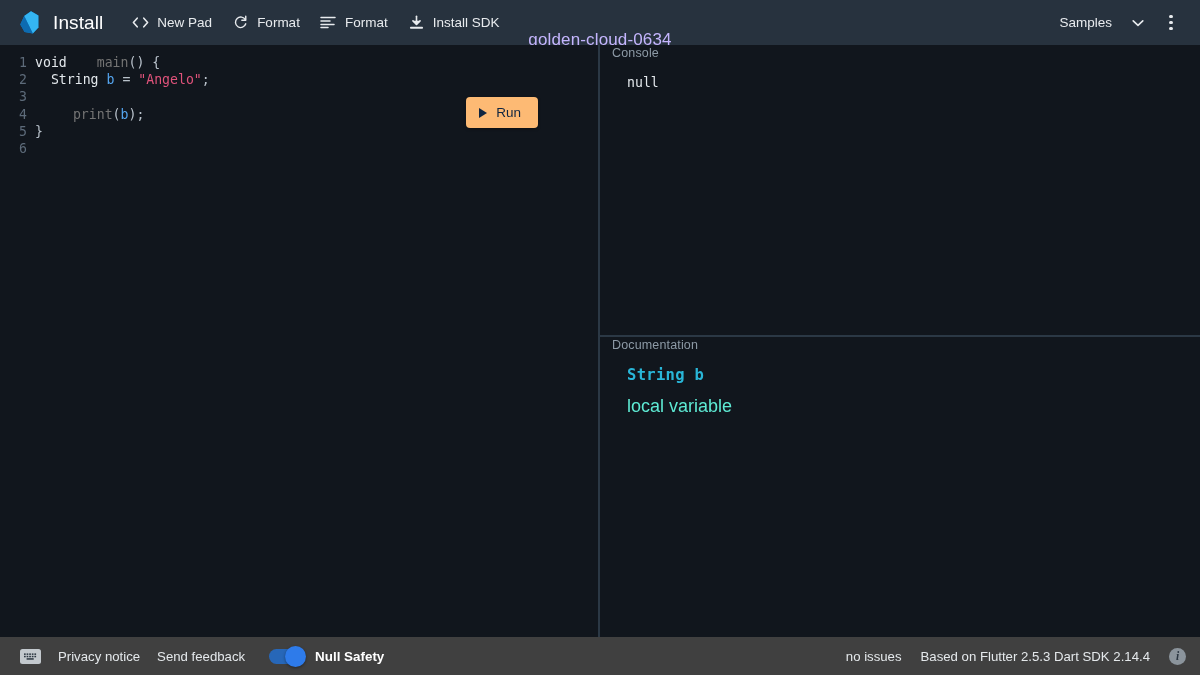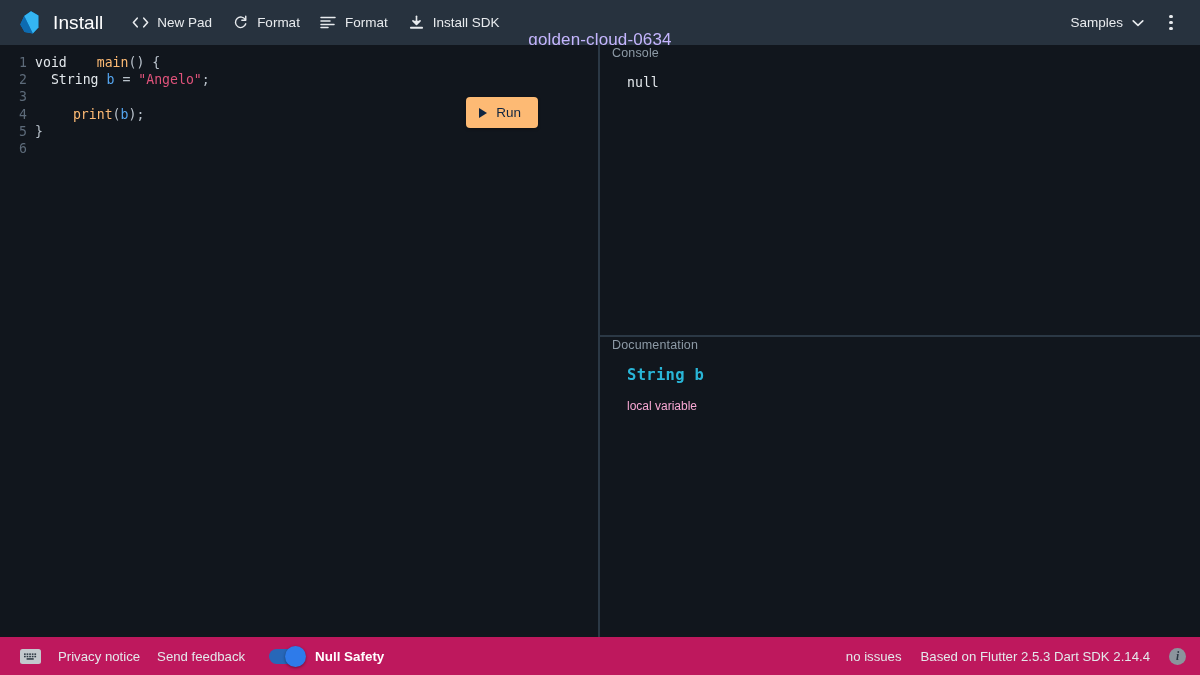--- a/index.html
+++ b/index.html
@@ -35,21 +35,21 @@
   .tbicon svg { display:block; }
 
   .doc-title {
     position:absolute; left:0; right:0; top:8px; height:63px;
     display:flex; align-items:center; justify-content:center;
     pointer-events:none;
     color:#c4b5fd; font-size:17px; letter-spacing:.15px;
   }
   .hdr-right { margin-left:auto; display:flex; align-items:center; gap:4px; position:relative; z-index:2; }
   .samples {
-    display:flex; align-items:flex-start; gap:9px;
+    display:flex; align-items:flex-start; gap:20px;
     padding:6px 8px; border-radius:3px; cursor:pointer;
     color:#e8ebee; font-size:13.5px;
   }
   .more-btn {
     width:30px; height:30px; display:flex; align-items:center; justify-content:center;
     border-radius:50%; cursor:pointer;
   }
   .dot { width:3.2px; height:3.2px; border-radius:50%; background:#e8ebee; display:block; }
   .dots { display:flex; flex-direction:column; gap:3px; align-items:center; }
 
@@ -69,21 +69,21 @@
     display:flex;
   }
   .gutter {
     width:27px; flex:0 0 27px; text-align:right;
     color:#5d6b7a; user-select:none;
   }
   .gutter div { height:17.2px; padding-right:0; }
   .codelines { flex:1 1 auto; padding-left:8px; color:#e3e8ec; white-space:pre; }
   .codelines div { height:17.2px; }
   .tok-kw    { color:#e3e8ec; }
-  .tok-fn    { color:#fdba74;padding-left:22px; }
+  .tok-fn    { color:#737373;padding-left:22px; }
   .tok-type  { color:#e3e8ec; }
   .tok-var   { color:#55a6f0; }
   .tok-str   { color:#e0537b; }
   .tok-punct { color:#b9c2cb; }
 
   .run-btn {
     position:absolute; top:52px; right:60px;
     background:#fdba74; color:#0f2540;
     border:none; border-radius:4px;
     height:31px; padding:0 17px 0 13px;
@@ -115,27 +115,27 @@
   .console-text {
     font-family:"DejaVu Sans Mono", monospace;
     font-size:13.2px; line-height:18px; color:#e3e8ec; white-space:pre-wrap;
   }
   .doc-sig {
     font-family:"DejaVu Sans Mono", monospace;
     font-size:15.5px; font-weight:bold; color:#29b6d8;
     letter-spacing:.3px;
   }
   .doc-desc {
-    margin-top:13px; color:#f9a8d4; font-size:12px; line-height:19px;
+    margin-top:13px; color:#5eead4; font-size:18px; line-height:19px;
   }
 
   
   .footer {
     height:38px; flex:0 0 38px;
-    background:#be185d;
+    background:#404040;
     display:flex; align-items:center;
     padding:0 14px 0 20px;
     font-size:13.2px; color:#e4e8eb;
   }
   .foot-left { display:flex; align-items:center; gap:17px; }
   .kbd-icon {
     width:21px; height:15px; border-radius:2.5px; background:#c3c9ce;
     display:flex; align-items:center; justify-content:center; cursor:pointer;
   }
   .foot-link { cursor:pointer; color:#e4e8eb; }

